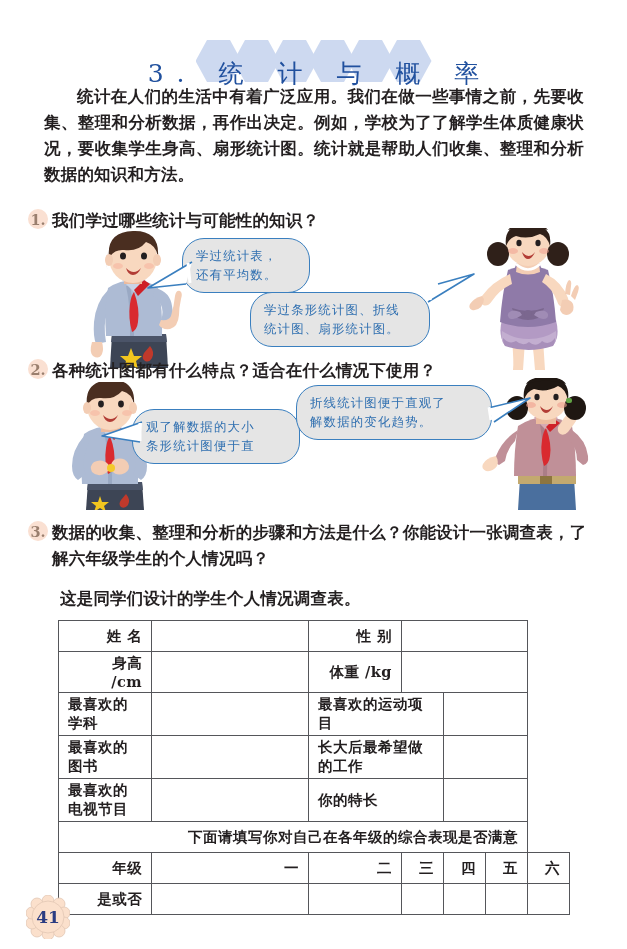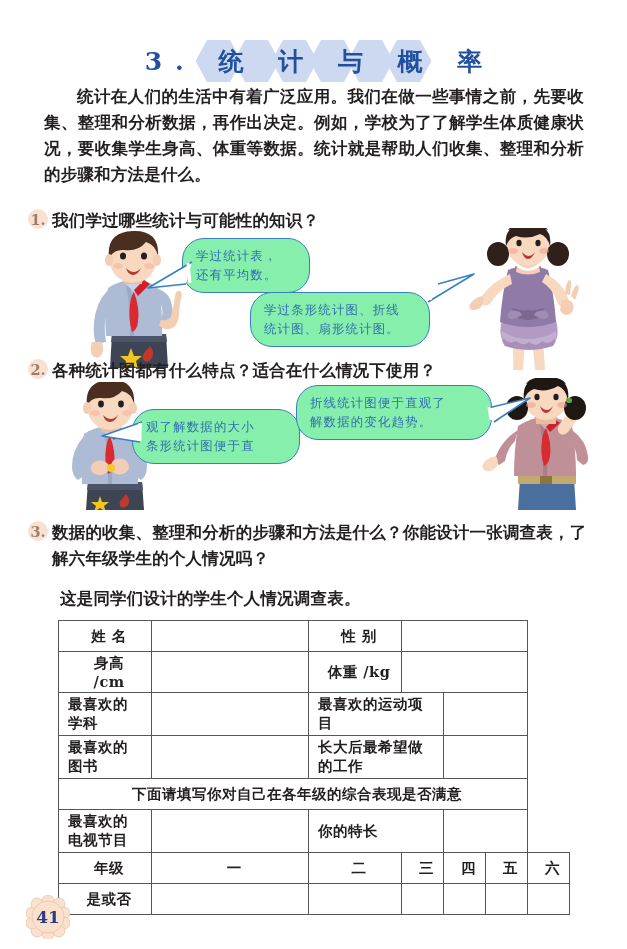--- a/index.html
+++ b/index.html
@@ -28,24 +28,24 @@
   .hex {
     width: 46px; height: 44px;
     background: #cdd9f0;
     clip-path: polygon(25% 2%, 75% 2%, 100% 50%, 75% 98%, 25% 98%, 0% 50%);
     margin-left: -8px;
     position: relative;
   }
   .hex:first-child { margin-left: 0; }
   .title-text {
     position: absolute;
-    left: 0; top: 0; width: 100%; height: 100%;
+    left: 0; top: 12px; width: 100%; height: 100%;
     display: flex; align-items: center; justify-content: center;
     font-family: "DejaVu Serif", "Liberation Serif", serif;
-    font-weight: bold;
+    font-weight: normal;
     font-size: 25px;
     color: #20509e;
     letter-spacing: 13px;
     text-indent: 13px;
     white-space: nowrap;
     pointer-events: none;
   }
 
   
   .intro {
@@ -90,21 +90,21 @@
     font-size: 16.5px;
     font-weight: bold;
     letter-spacing: 0.2px;
   }
 
   
   .bubble {
     position: absolute;
     border: 1.6px solid #3a7fbf;
     border-radius: 22px;
-    background: #86efac;
+    background: #e5e5e5;
     color: #2f6fb0;
     font-size: 12.4px;
     line-height: 19px;
     letter-spacing: 1.2px;
     padding: 7px 13px 8px 13px;
     font-family: "DejaVu Serif", "Liberation Serif", serif;
   }
   .bubble .bline { display: block; white-space: nowrap; }
   .tail { position: absolute; overflow: visible; }
 
@@ -127,21 +127,21 @@
     font-weight: bold;
     font-family: "DejaVu Serif", "Liberation Serif", serif;
   }
   .survey td {
     border: 1px solid #55565a;
     height: 31px;
     padding: 2px 9px;
     vertical-align: middle;
     letter-spacing: 0.5px;
   }
-  .survey td.ctr { text-align: center; padding-left: 17px; }
+  .survey td.ctr { text-align: right; padding-left: 17px; }
   .survey td.blank { }
 
   
   .pagenum {
     position: absolute;
     left: 26px; top: 895px;
     width: 44px; height: 44px;
     display: flex; align-items: center; justify-content: center;
   }
   .pagenum .scallop {
@@ -163,21 +163,21 @@
     <div class="hex"></div>
     <div class="hex"></div>
     <div class="hex"></div>
     <div class="hex"></div>
     <div class="hex"></div>
     <div class="hex"></div>
     <div class="title-text">3. 统 计 与 概 率</div>
   </div>
 </div>
 
-<div class="intro">统计在人们的生活中有着广泛应用。我们在做一些事情之前，先要收集、整理和分析数据，再作出决定。例如，学校为了了解学生体质健康状况，要收集学生身高、体重等数据。统计就是帮助人们收集、整理和分析的步骤和方法是什么。</div>
+<div class="intro">统计在人们的生活中有着广泛应用。我们在做一些事情之前，先要收集、整理和分析数据，再作出决定。例如，学校为了了解学生体质健康状况，要收集学生身高、扇形统计图。统计就是帮助人们收集、整理和分析数据的知识和方法。</div>
 
 <div class="q" id="q1">
   <div class="q-num">1.</div>
   <div class="q-text">我们学过哪些统计与可能性的知识？</div>
 </div>
 
 <div class="person" style="left:74px; top:230px;">
   <svg width="116" height="140" viewBox="0 0 116 140">
 
     <path d="M38 104 L92 104 L94 138 L36 138 Z" fill="#3d4555"></path>
@@ -428,27 +428,27 @@
       <td colspan="2">最喜欢的运动项目</td>
       <td class="blank" colspan="2"></td>
     </tr>
     <tr>
       <td>最喜欢的图书</td>
       <td class="blank"></td>
       <td colspan="2">长大后最希望做的工作</td>
       <td class="blank" colspan="2"></td>
     </tr>
     <tr>
-      <td class="ctr" colspan="6">下面请填写你对自己在各年级的综合表现是否满意</td>
-    </tr>
-    <tr>
       <td>最喜欢的电视节目</td>
       <td class="blank"></td>
       <td colspan="2">你的特长</td>
       <td class="blank" colspan="2"></td>
+    </tr>
+    <tr>
+      <td class="ctr" colspan="6">下面请填写你对自己在各年级的综合表现是否满意</td>
     </tr>
     <tr>
       <td class="ctr" style="width:76px;">年级</td>
       <td class="ctr">一</td>
       <td class="ctr">二</td>
       <td class="ctr">三</td>
       <td class="ctr">四</td>
       <td class="ctr">五</td>
       <td class="ctr">六</td>
     </tr>

